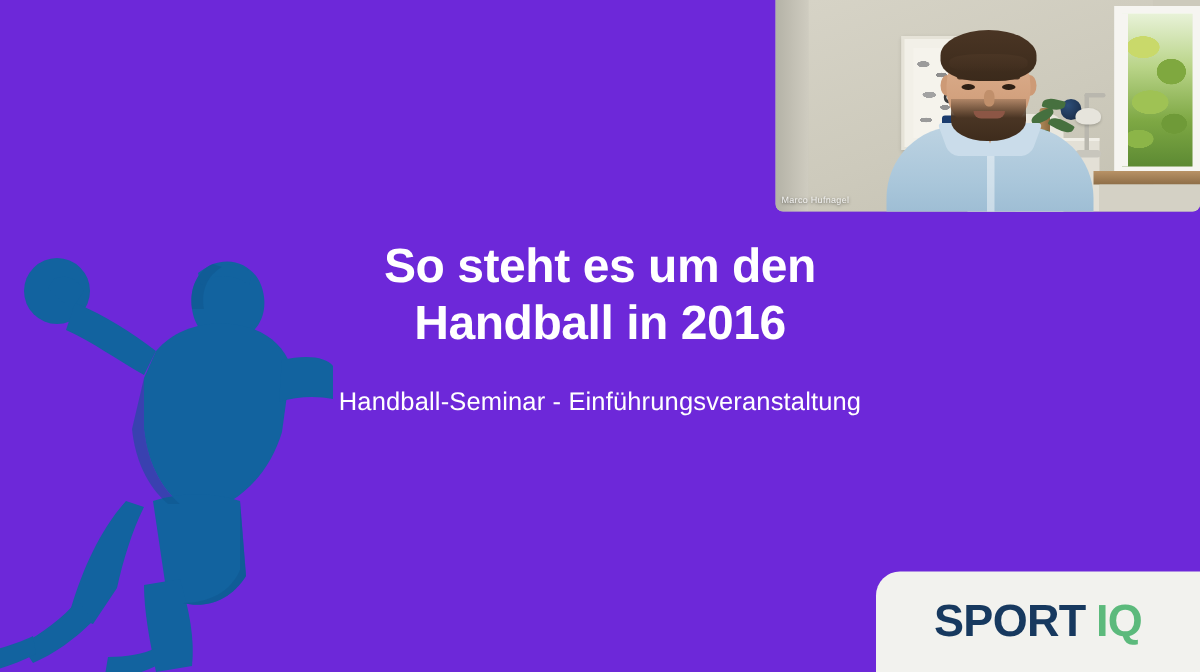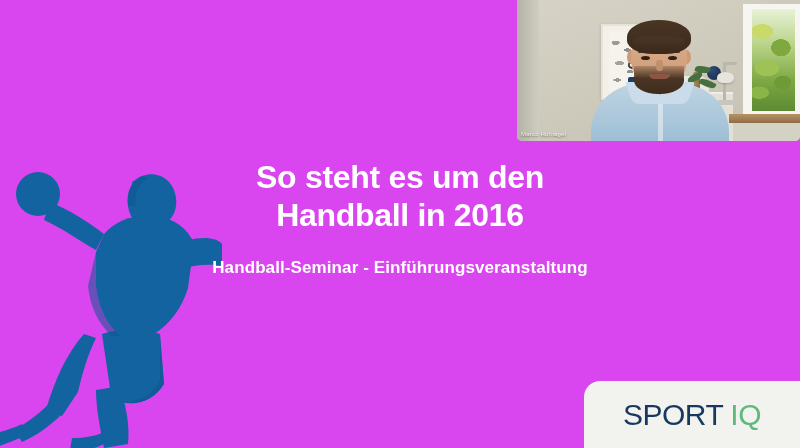--- a/index.html
+++ b/index.html
@@ -6,21 +6,21 @@
   html,body { width:800px; height:448px; overflow:hidden; }
   body {
     font-family:"Liberation Sans", sans-serif;
     background:#00396b;
     position:relative;
   }
 
   
   #slide {
     position:absolute; inset:0;
-    background:#d946ef;
+    background:#6d28d9;
     overflow:hidden;
   }
 
   
   #player-art {
     position:absolute;
     left:-8px; top:148px;
     width:230px; height:305px;
     pointer-events:none;
   }
@@ -40,21 +40,21 @@
     letter-spacing:-0.3px;
     line-height:38px;
     white-space:nowrap;
   }
   #subtitle {
     position:absolute;
     left:0; right:0; top:258px;
     text-align:center;
     color:#ffffff;
     font-size:17px;
-    font-weight:bold;
+    font-weight:normal;
     letter-spacing:0.1px;
     white-space:nowrap;
     z-index:4;
   }
 
   
   #webcam {
     position:absolute;
     left:517px; top:0px;
     width:283px; height:141px;
@@ -276,21 +276,21 @@
   #logo-panel {
     position:absolute;
     left:584px; top:381px;
     width:216px; height:67px;
     background:#f2f2ee;
     border-top-left-radius:16px;
     display:flex; align-items:center; justify-content:center;
     z-index:6;
   }
   #logo-wordmark {
-    font-size:30px; font-weight:normal; letter-spacing:-0.5px;
+    font-size:30px; font-weight:bold; letter-spacing:-0.5px;
     line-height:1; white-space:nowrap;
     font-family:"Liberation Sans", sans-serif;
   }
   #logo-sport { color:#17395f; }
   #logo-iq    { color:#5cba7c; margin-left:7px; }
 </style>
 </head>
 <body>
 
 <div id="slide">

